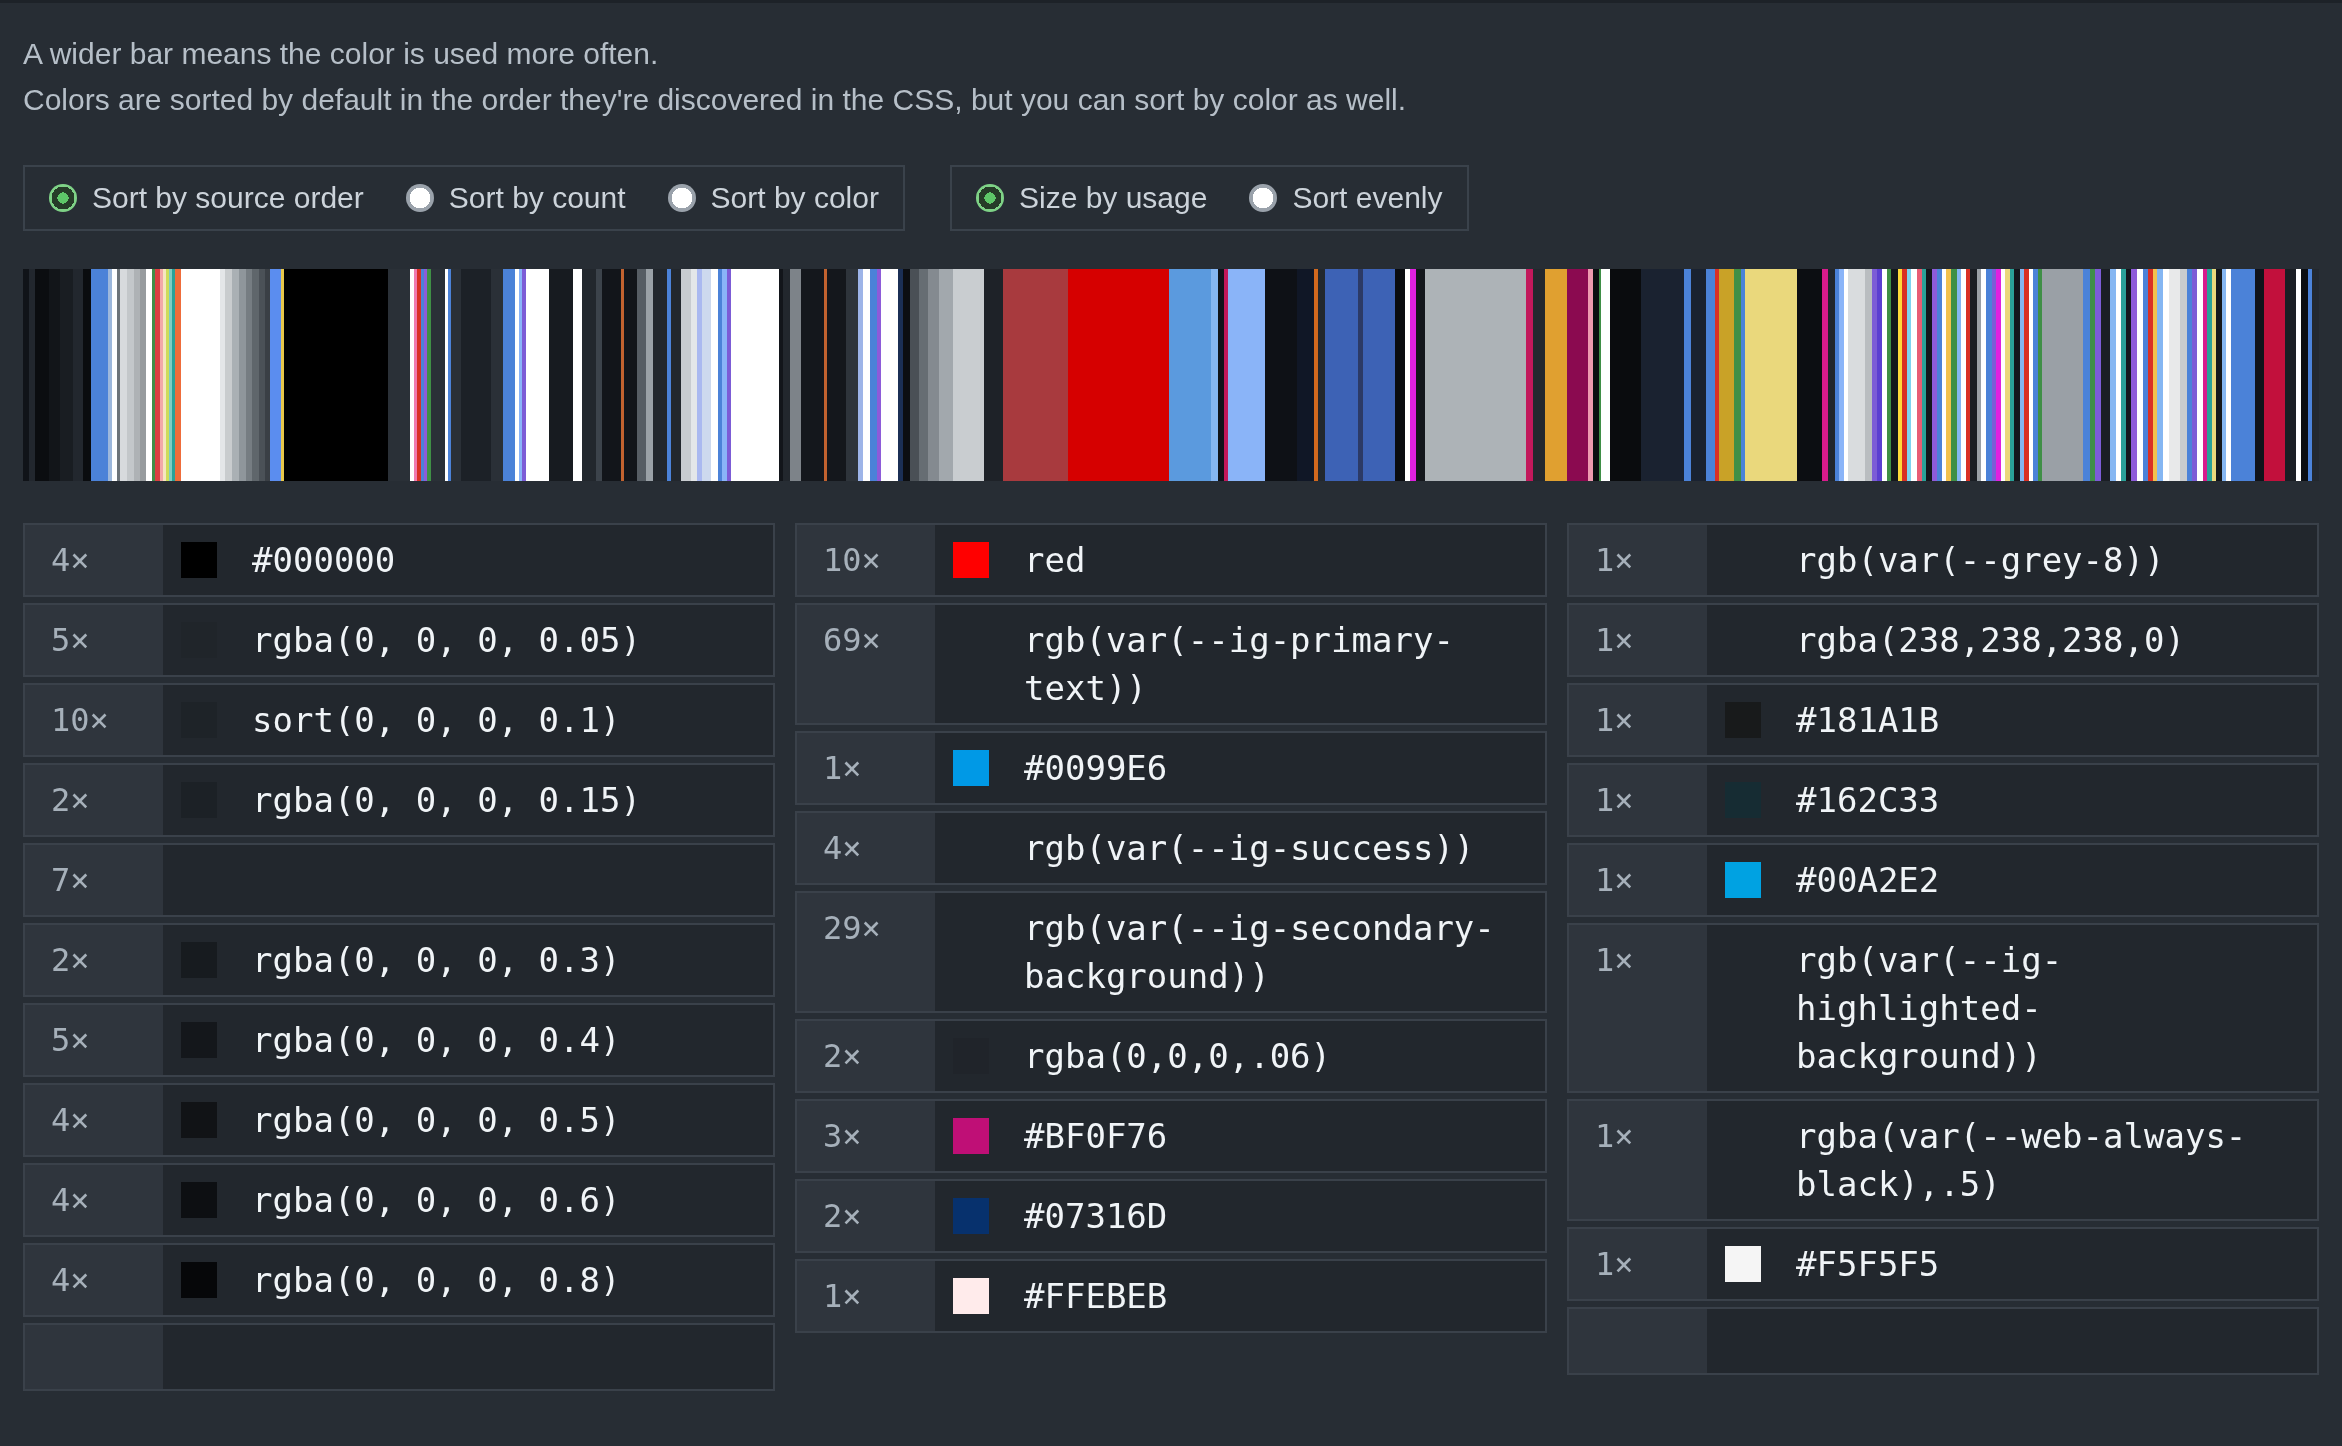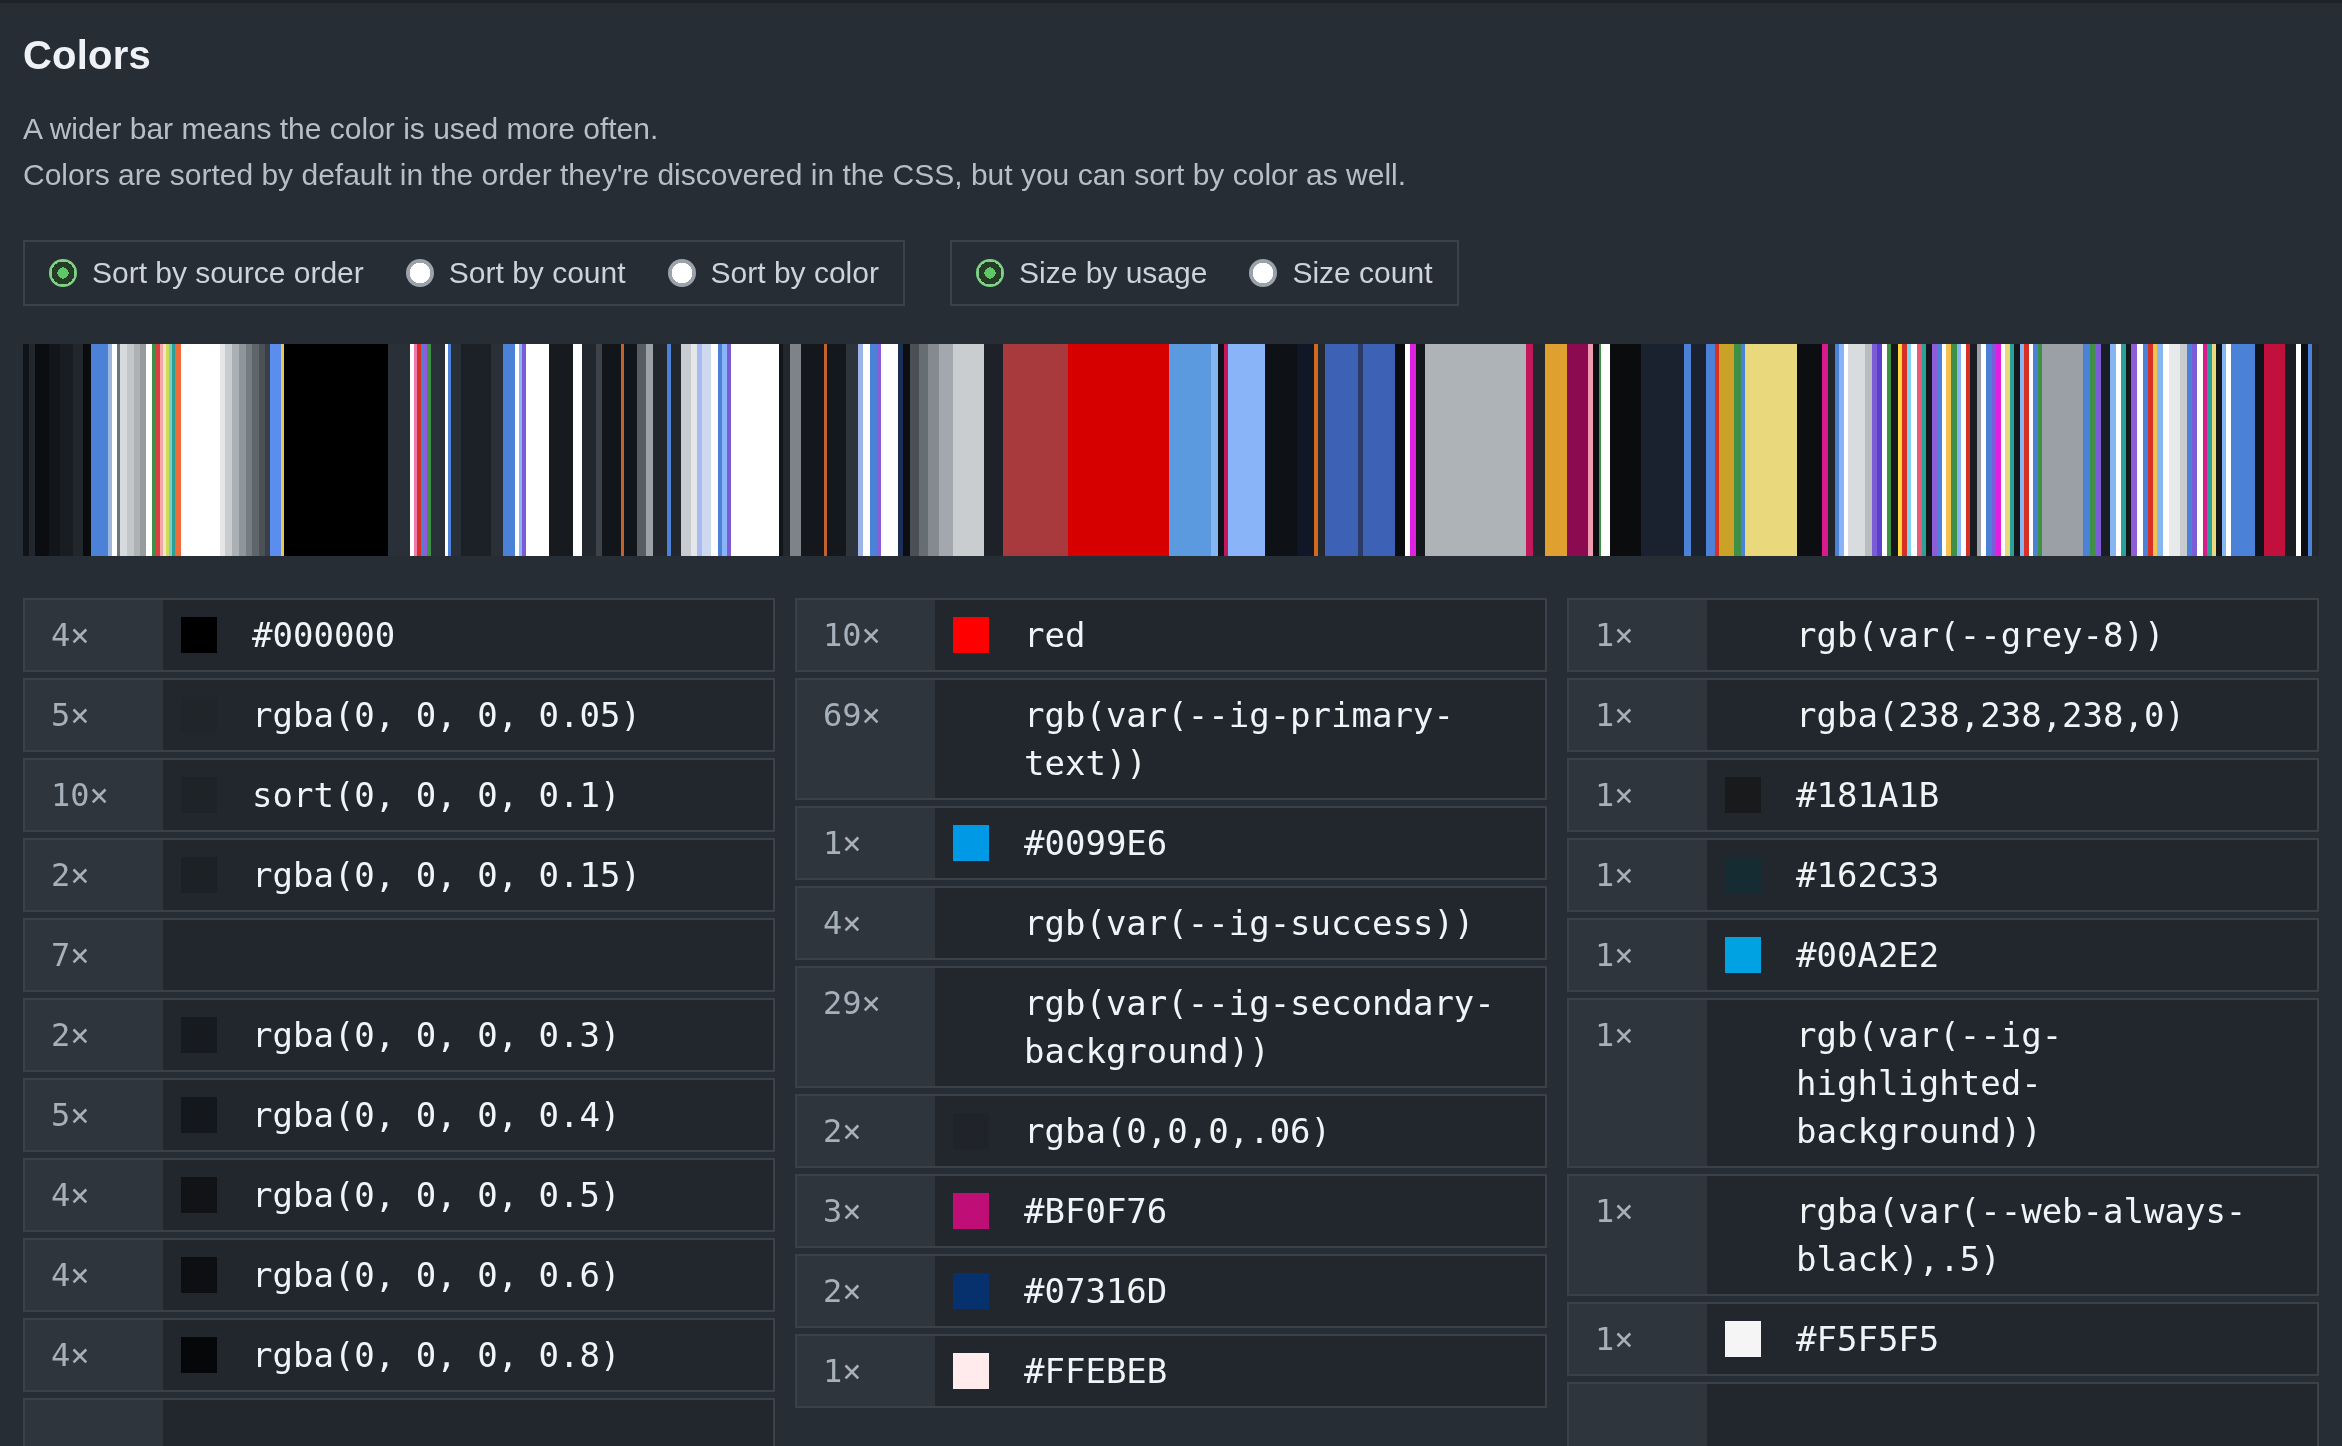--- a/index.html
+++ b/index.html
@@ -56,21 +56,20 @@
   }
   .row.partial{min-height:40px}
 </style>
 </head>
 <body>
 
 <div class="top-edge" data-name="panel-top-edge"></div>
 
 <div class="wrap" data-name="colors-panel">
 
-  <h1 data-name="page-title">Colors</h1>
 
   <div class="desc-block" data-name="description">
     <p class="desc" data-name="description-line-2">A wider bar means the color is used more often.</p>
     <p class="desc" data-name="description-line-1">Colors are sorted by default in the order they're discovered in the CSS, but you can sort by color as well.</p>
   </div>
 
   <div class="controls" data-name="controls-row">
     <fieldset class="radio-group" data-name="sort-options-group">
         <label class="radio-option" data-name="radio-option-sort-by-source-order">
           <input type="radio" name="sort" data-name="radio-sort-by-source-order" checked="" style="">
@@ -85,21 +84,21 @@
           <span data-name="radio-label">Sort by color</span>
         </label>
       </fieldset>
     <fieldset class="radio-group" data-name="size-options-group">
         <label class="radio-option" data-name="radio-option-size-by-usage">
           <input type="radio" name="size" data-name="radio-size-by-usage" checked="" style="">
           <span data-name="radio-label">Size by usage</span>
         </label>
         <label class="radio-option" data-name="radio-option-size-evenly">
           <input type="radio" name="size" data-name="radio-size-evenly" style="">
-          <span data-name="radio-label">Size count</span>
+          <span data-name="radio-label">Sort evenly</span>
         </label>
       </fieldset>
   </div>
 
   <div class="color-bar" id="color-bar" data-name="color-usage-bar">
       <i class="stripe" data-name="color-bar-stripe" style="background: rgb(16, 19, 24); flex: 5 1 0px;"></i>
       <i class="stripe" data-name="color-bar-stripe" style="background: rgb(34, 39, 46); flex: 6 1 0px;"></i>
       <i class="stripe" data-name="color-bar-stripe" style="background: rgb(11, 13, 16); flex: 12 1 0px;"></i>
       <i class="stripe" data-name="color-bar-stripe" style="background: rgb(18, 21, 25); flex: 10 1 0px;"></i>
       <i class="stripe" data-name="color-bar-stripe" style="background: rgb(25, 29, 34); flex: 11 1 0px;"></i>

